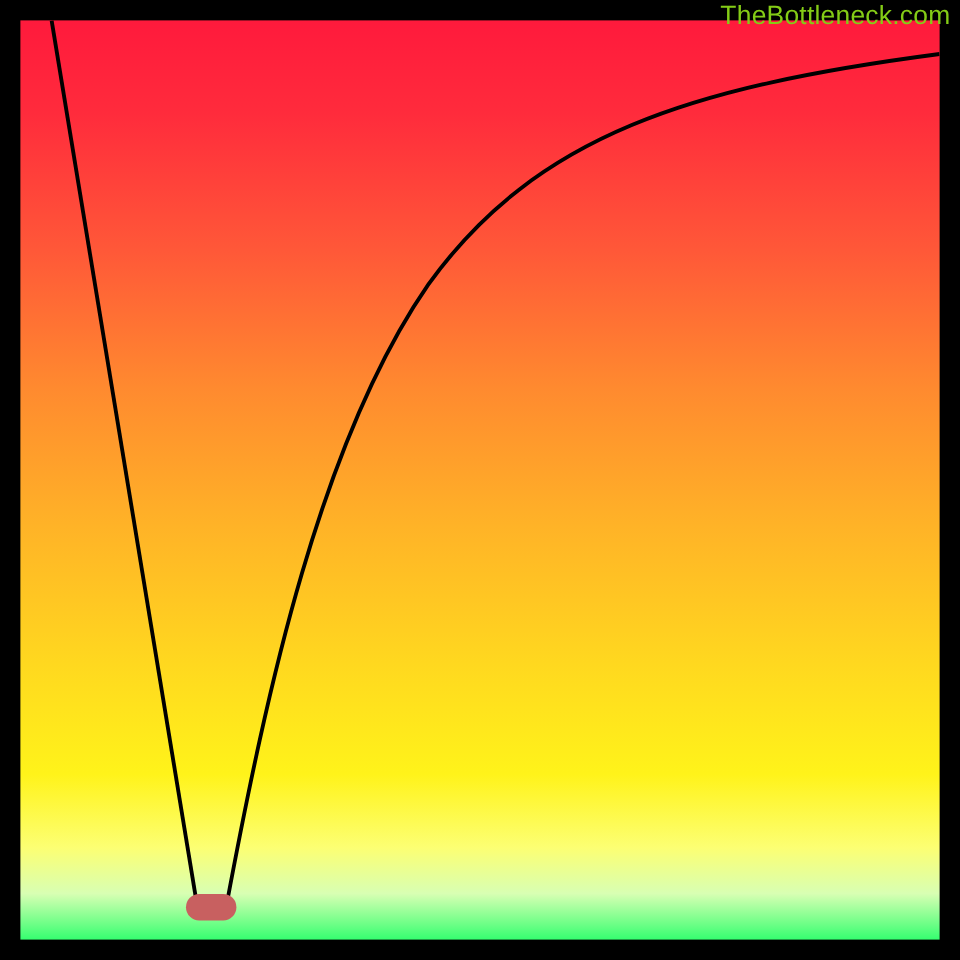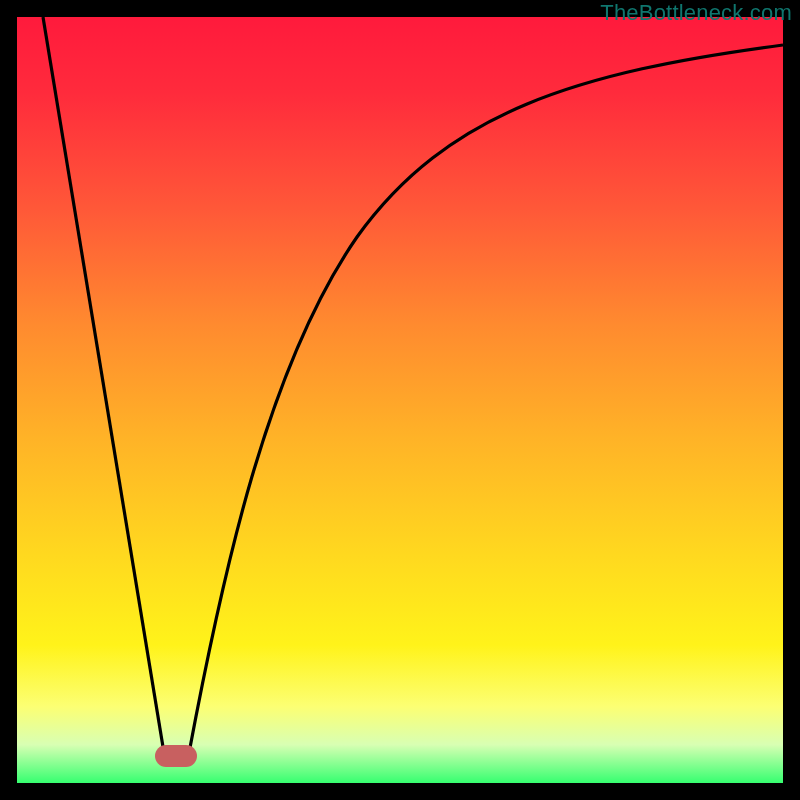--- a/index.html
+++ b/index.html
@@ -26,21 +26,21 @@
       #ffd81f 70%,
       #fff31a 82%,
       #fcff73 90%,
       #d8ffb3 95%,
       #36ff70 100%);
   }
   .watermark {
     position: absolute;
     top: 0px;
     right: 8px;
-    color: #0f766e;
+    color: #84cc16;
     font-size: 22px;
     font-weight: 500;
     letter-spacing: 0.2px;
     user-select: none;
     margin-left: 28px;
   }
   svg.curve {
     position: absolute;
     left: 0;
     top: 0;

